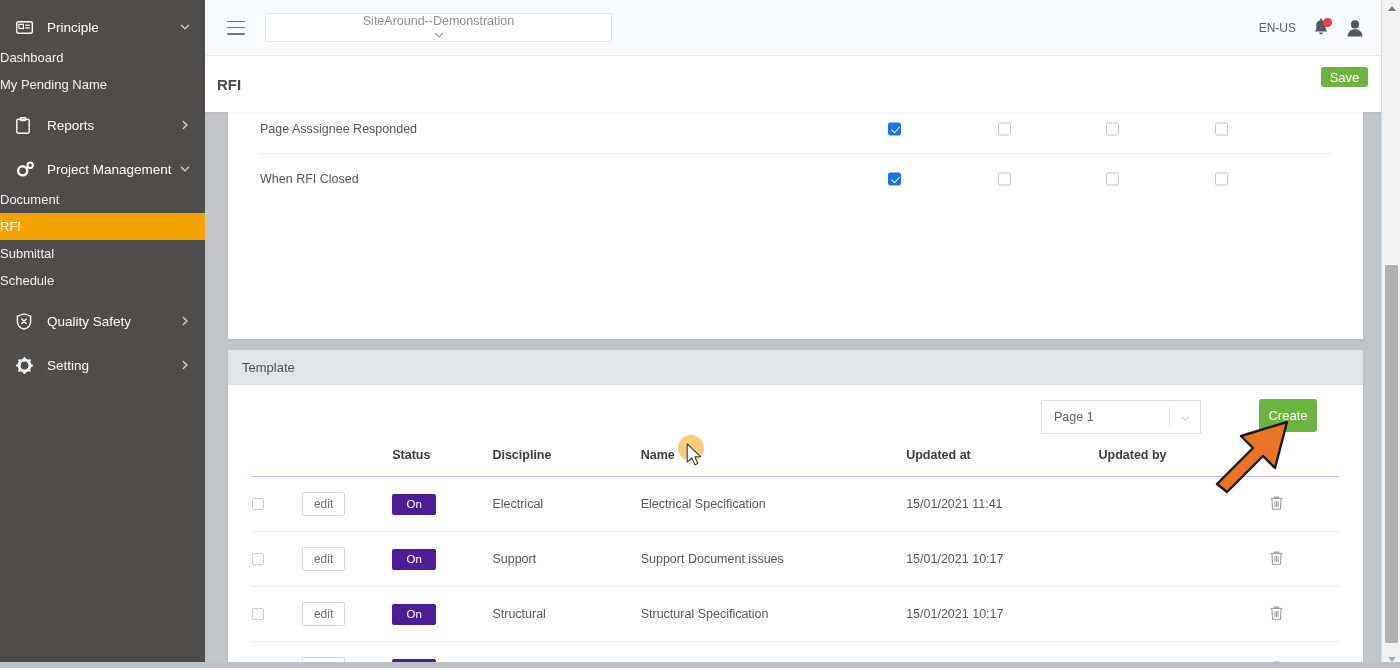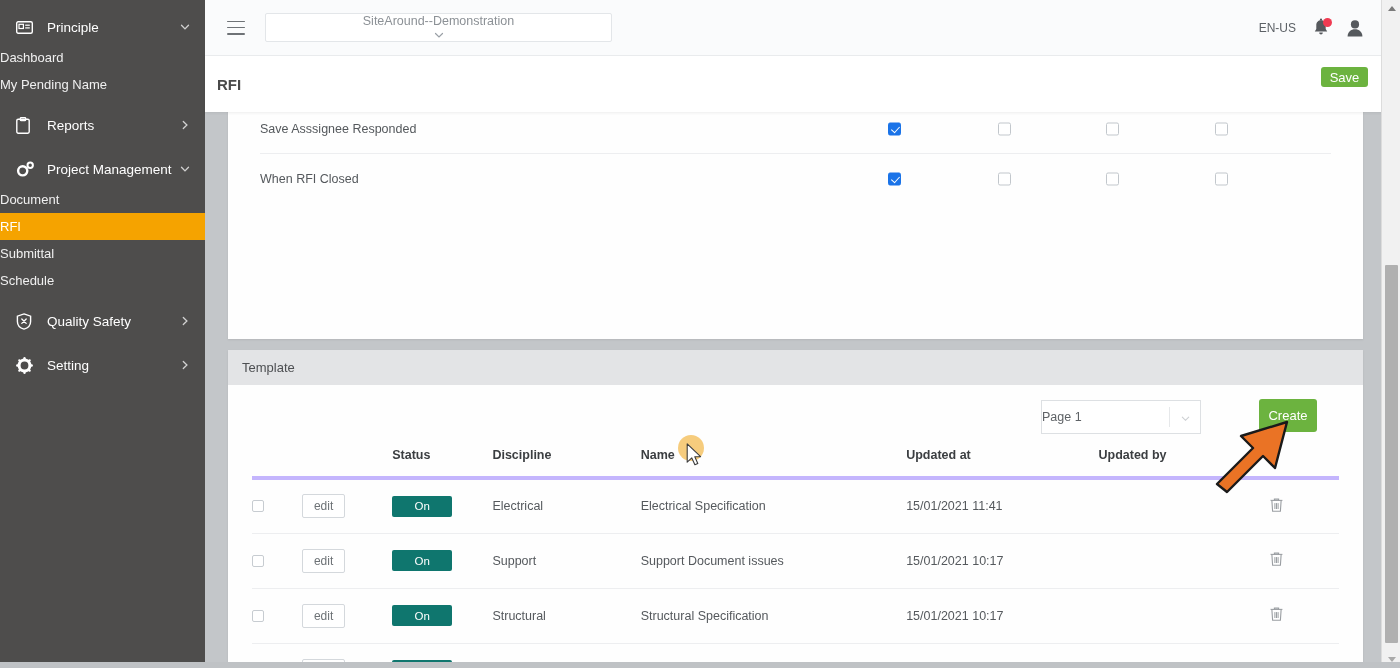--- a/index.html
+++ b/index.html
@@ -185,20 +185,21 @@
   #template-body { position: relative; padding: 0 24px; }
 
   #toolbar-row {
     height: 63px; position: relative;
   }
   #page-select {
     position: absolute; right: 138px; top: 15px;
     width: 160px; height: 34px;
     border: 1px solid #dde0e3; background: #fff;
     display: flex; align-items: center;
+    padding-left: 12px;
     font-size: 12.5px; color: #5e6266;
     cursor: pointer;
   }
   #page-select .divider {
     position: absolute; right: 30px; top: 6px; bottom: 6px;
     width: 1px; background: #e6e8ea;
   }
   #page-select .chev2 {
     position: absolute; right: 9px; top: 12px;
     width: 11px; height: 11px; opacity: .5;
@@ -208,21 +209,21 @@
     width: 58px; height: 33px;
     background: #6cb33f; color: #fff; border: none; border-radius: 3px;
     font-size: 13px; font-family: inherit; cursor: pointer;
   }
 
   
   table#tpl-table { width: 100%; border-collapse: collapse; table-layout: fixed; }
   #tpl-table th {
     text-align: left; font-size: 12.5px; font-weight: bold;
     color: #3b3e41; padding: 0 0 14px 0;
-    border-bottom: 4px solid #c4b5fd;
+    border-bottom: 1px solid #c4b5fd;
   }
   #tpl-table td {
     font-size: 12.5px; color: #55595d;
     height: 55px; border-bottom: 1px solid #edeef0;
     vertical-align: middle;
   }
   #tpl-table tr:last-child td { border-bottom: none; }
   .col-cb  { width: 50px; }
   .col-edit{ width: 90px; }
   .col-st  { width: 100px; }
@@ -239,22 +240,22 @@
   }
   .edit-btn {
     width: 43px; height: 24px;
     border: 1px solid #d4d8dc; background: #fff;
     font-size: 12px; color: #6d7276;
     border-radius: 2px; cursor: pointer;
     font-family: inherit;
   }
   .status-pill {
     display: inline-flex; align-items: center; justify-content: center;
-    width: 60px; height: 21px;
-    background: #0f766e; color: #fff;
+    width: 44px; height: 21px;
+    background: #4c1d95; color: #fff;
     font-size: 11.5px; border-radius: 2px;
     cursor: pointer;
   }
   .trash-btn {
     background: none; border: none; cursor: pointer; padding: 0;
     display: inline-flex;
   }
 
   
   #arrow-annotation {
@@ -445,21 +446,21 @@
 
     <div id="titlebar">
       <h1 id="page-title">RFI</h1>
       <button id="save-btn">Save</button>
     </div>
 
     <div id="content">
 
       <section id="notif-card">
         <div class="notif-row">
-          <span class="notif-label">Save Asssignee Responded</span>
+          <span class="notif-label">Page Asssignee Responded</span>
           <span class="cbx checked" style="left:628px"></span>
           <span class="cbx" style="left:738px"></span>
           <span class="cbx" style="left:846px"></span>
           <span class="cbx" style="left:955px"></span>
         </div>
         <div class="notif-row">
           <span class="notif-label">When RFI Closed</span>
           <span class="cbx checked" style="left:628px"></span>
           <span class="cbx" style="left:738px"></span>
           <span class="cbx" style="left:846px"></span>

